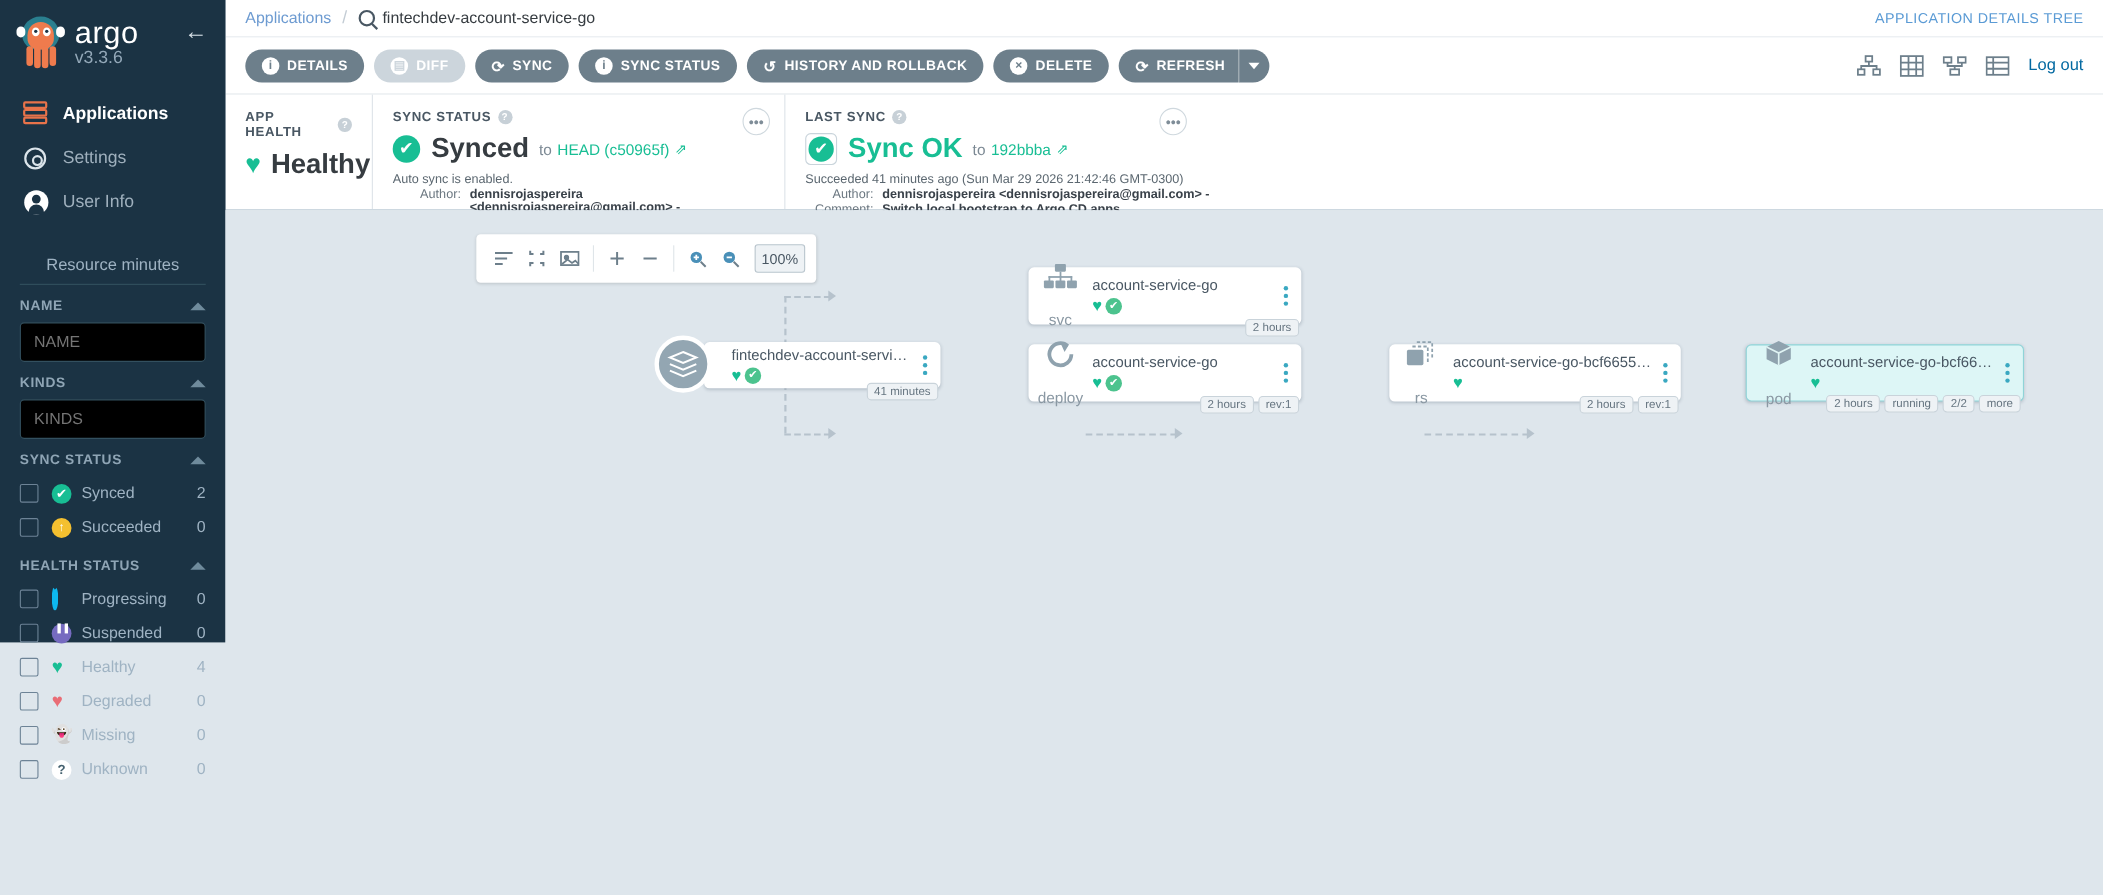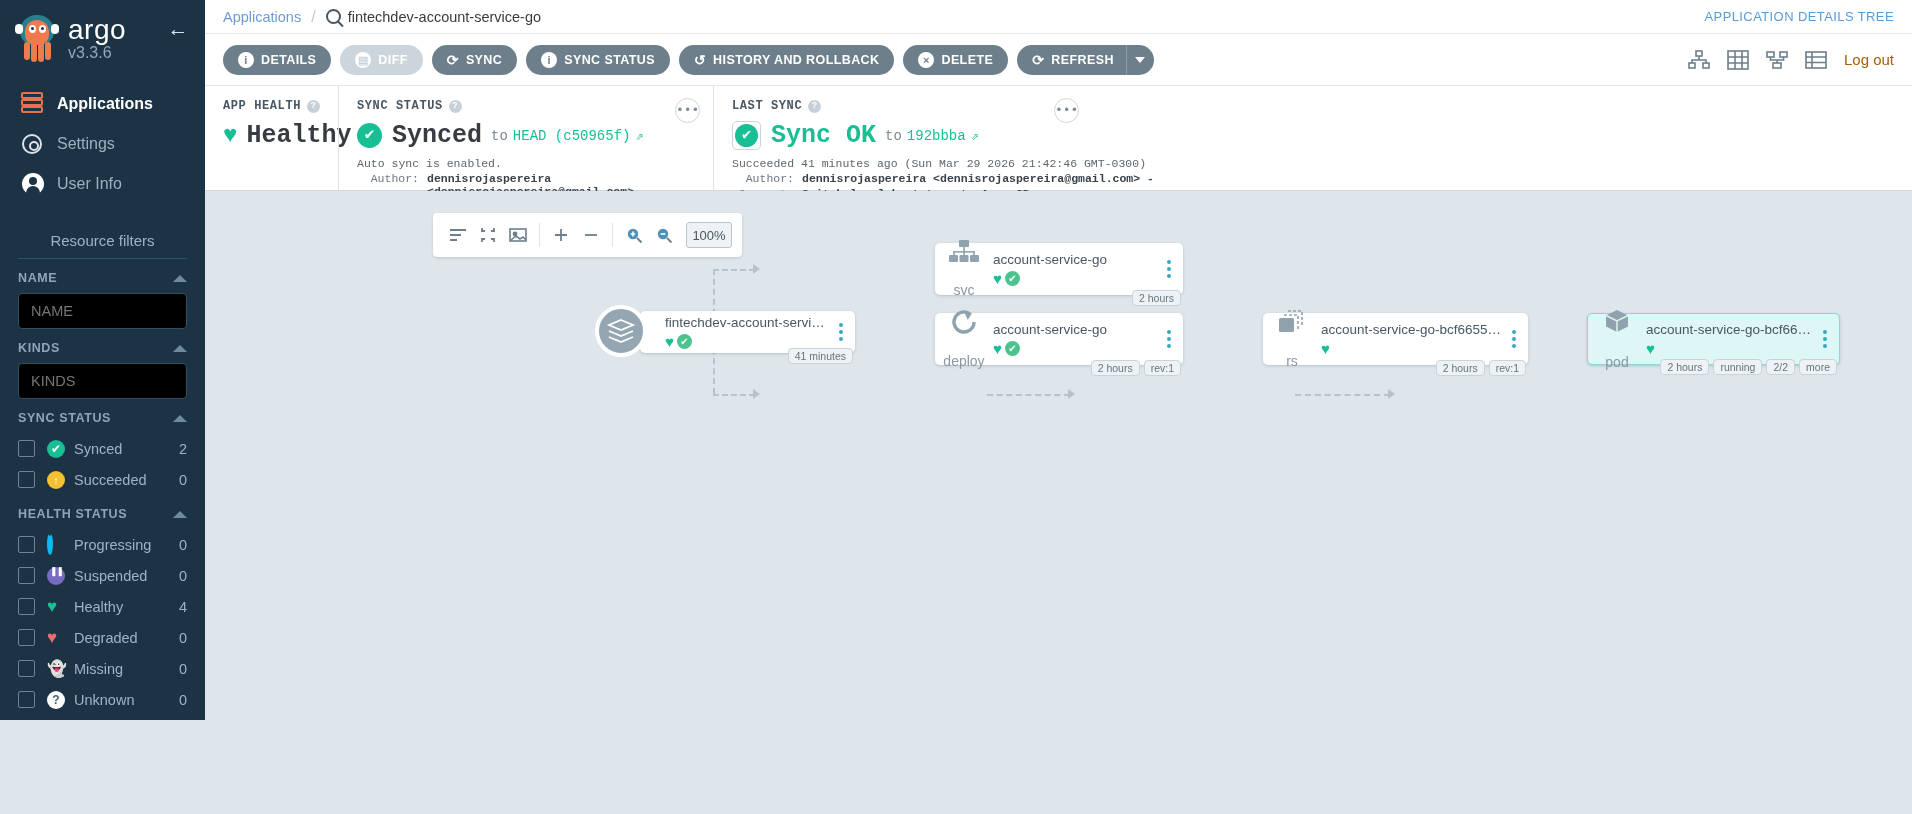--- a/index.html
+++ b/index.html
@@ -5,21 +5,21 @@
   * { box-sizing: border-box; margin: 0; padding: 0; }
   html, body {
     width: 1912px; height: 814px;
     font-family: "Liberation Sans", sans-serif;
     background: #dee6ec; overflow: hidden;
   }
   .app { display: flex; width: 1912px; height: 814px; }
 
   
   .sidebar {
-    width: 205px; height: 720px; background: #1b3344;
+    width: 205px; height: 584px; background: #1b3344;
     flex: 0 0 205px; position: relative; color: #9fb3c3;
   }
   .logo-row { display: flex; align-items: center; padding: 12px 10px 6px 14px; position: relative; }
   .octo { width: 46px; height: 52px; position: relative; flex: 0 0 46px; }
   .octo .head {
     position: absolute; left: 6px; top: 3px; width: 34px; height: 30px;
     background: #2a7f8f; border-radius: 17px 17px 14px 14px;
   }
   .octo .face {
     position: absolute; left: 11px; top: 8px; width: 24px; height: 25px;
@@ -120,25 +120,25 @@
   .tbtn .gico { margin-right: 7px; font-size: 14px; }
   .tbtn-group { display: inline-flex; margin-right: 9px; }
   .tbtn-group .tbtn { border-radius: 15px 0 0 15px; margin-right: 0; padding-right: 12px; }
   .tbtn-caret {
     height: 30px; width: 28px; background: #6d7f8b; border-radius: 0 15px 15px 0;
     border-left: 1px solid #8b9aa4; display: flex; align-items: center; justify-content: center; cursor: pointer;
   }
   .tbtn-caret i { width: 0; height: 0; border-left: 5px solid transparent; border-right: 5px solid transparent; border-top: 6px solid #fff; }
   .tb-right { margin-left: auto; display: flex; align-items: center; gap: 17px; }
   .vw-ico { width: 22px; height: 20px; cursor: pointer; position: relative; color: #6d7f8b; }
-  .logout { font-size: 15px; color: #a16207; cursor: pointer; }
+  .logout { font-size: 15px; color: #0369a1; cursor: pointer; }
 
   
   .status-bar { height: 105px; background: #fff; display: flex; flex: 0 0 105px; border-bottom: 1px solid #cdd8e0; }
-  .spanel { padding: 13px 18px 0 18px; position: relative; font-family: Liberation Mono, monospace; }
+  .spanel { padding: 13px 18px 0 18px; position: relative; }
   .spanel + .spanel { border-left: 1px solid #dde3e8; }
   .sp-head { font-size: 12px; font-weight: bold; letter-spacing: 0.6px; color: #495763; display: flex; align-items: center; }
   .sp-help {
     width: 13px; height: 13px; border-radius: 50%; background: #c7d0d7; color: #fff;
     font-size: 9px; line-height: 13px; text-align: center; margin-left: 6px; cursor: pointer;
   }
   .sp-main { display: flex; align-items: center; margin-top: 8px; }
   .sp-big { font-size: 25px; font-weight: bold; color: #363c41; }
   .sp-big.green { color: #18be94; }
   .sp-heart { color: #18be94; font-size: 24px; margin-right: 9px; }
@@ -248,21 +248,21 @@
         <span>Settings</span>
       </div>
       <div class="nav-item">
         <span class="nav-ico">
             <span class="usr"></span>
           </span>
         <span>User Info</span>
       </div>
     </div>
 
-    <div class="filters-title">Resource filters</div>
+    <div class="filters-title">Resource minutes</div>
     <div class="filters-sep"></div>
 
     <div class="fgroup">
       <div class="fhead">
         <span>NAME</span>
         <span class="caret"></span>
       </div>
       <input class="finput" placeholder="NAME" style="">
     </div>
 

